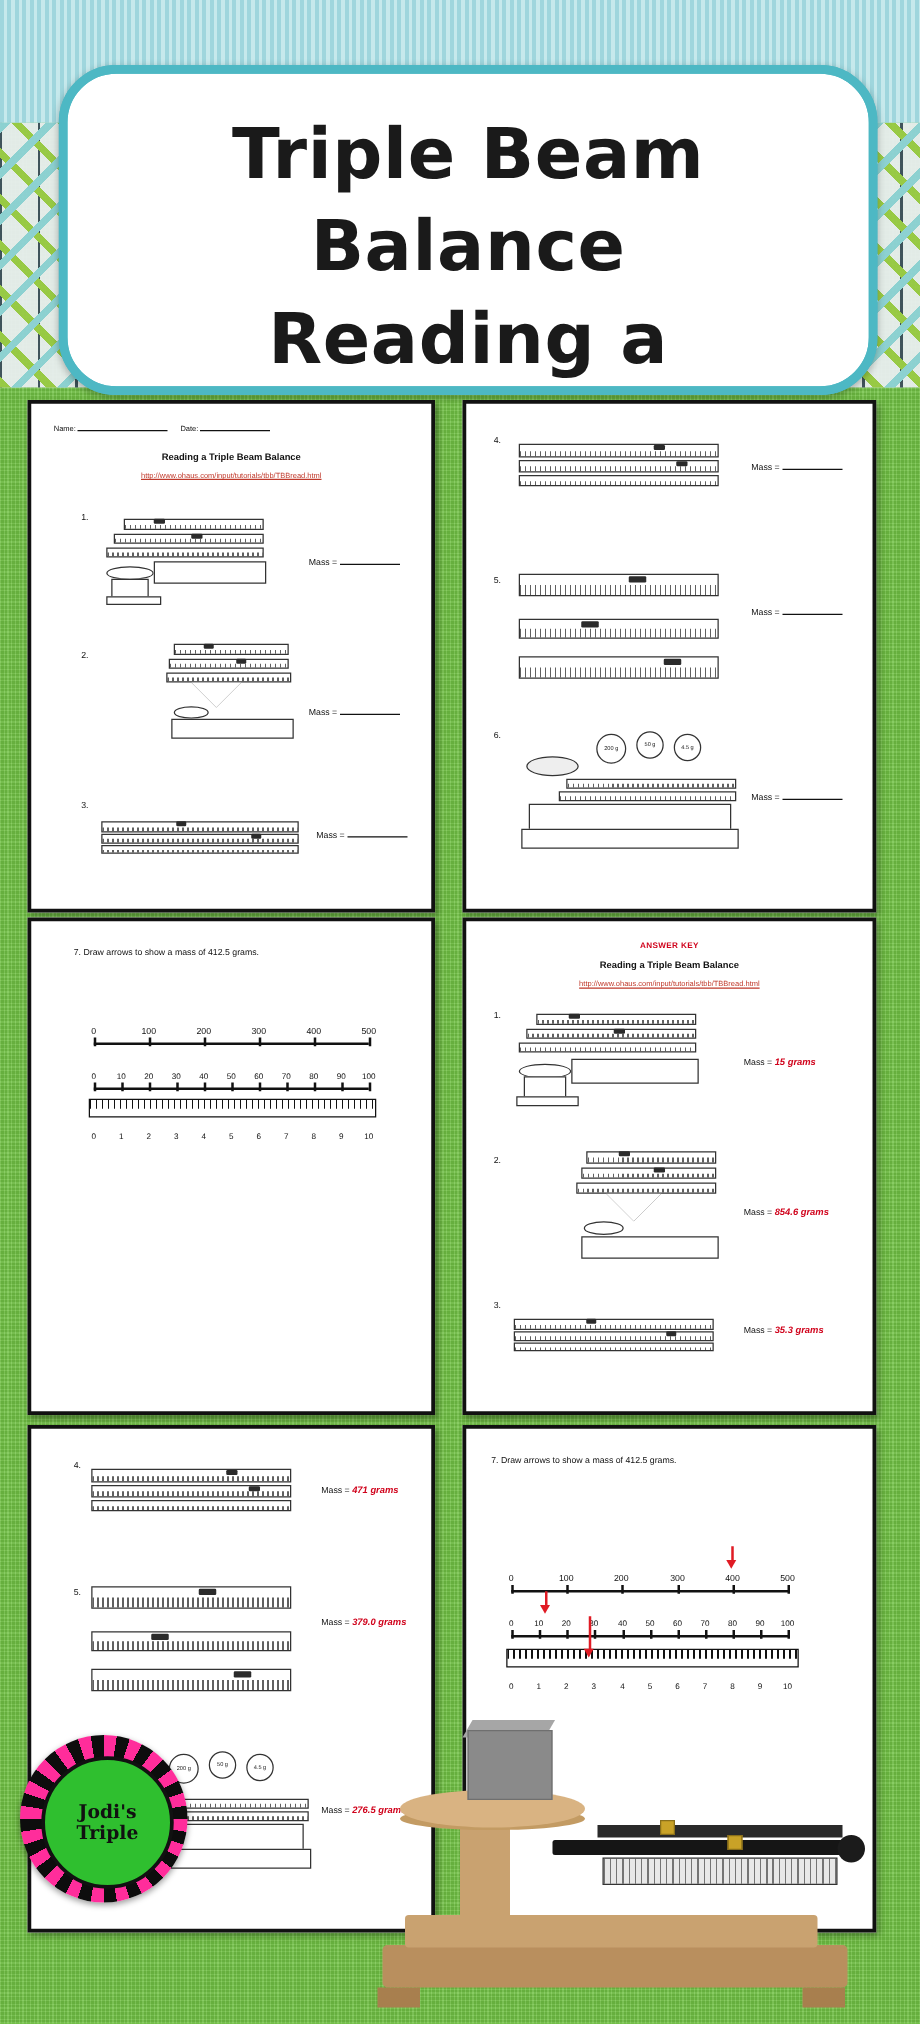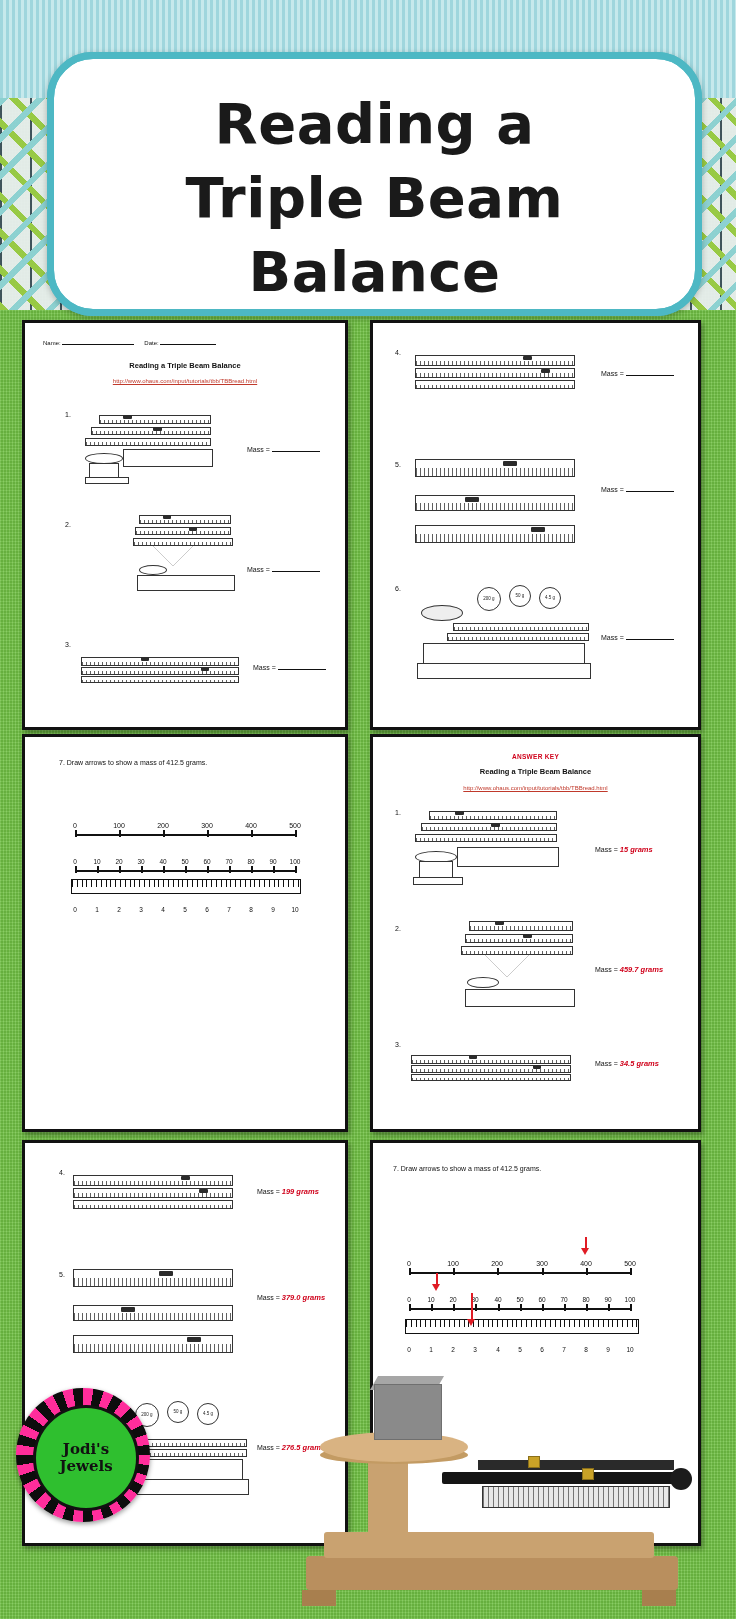--- a/index.html
+++ b/index.html
@@ -148,22 +148,22 @@
 </style>
 </head>
 <body>
 
 <div class="bg-green"></div>
 <div class="bg-top-pattern"></div>
 <div class="bg-top-stripe"></div>
 
 <div class="title-card">
   <div class="title-text">
+    <div>Triple Beam Balance</div>
     <div>Reading a</div>
-    <div>Triple Beam Balance</div>
   </div>
 </div>
 
 <div class="sheet p1">
   <div class="nm-row">
     <span>Name:</span>
     <span class="nm-line"></span>
     &nbsp;&nbsp;&nbsp;&nbsp;
     <span>Date:</span>
     <span class="nm-line2"></span>
@@ -401,40 +401,40 @@
         <div class="beam-ticks"></div>
       </div>
     <div class="rider" style="left:34px;top:2px;width:9px;"></div>
     <div class="rider" style="left:62px;top:15px;width:9px;"></div>
     <div class="pan" style="left:6px;top:58px;width:30px;height:9px;"></div>
     <div class="base" style="left:4px;top:70px;width:108px;height:16px;"></div>
     <div class="tri" style="left:24px;top:36px;border-left-width:22px;border-right-width:22px;border-top-width:22px;"></div>
   </div>
   <div class="mass" style="left:222px;top:228px;">
     <span>Mass =</span>
-    <span class="ans">459.7 grams</span>
+    <span class="ans">854.6 grams</span>
   </div>
 
   <div class="qnum" style="left:22px;top:304px;">3.</div>
   <div class="scaleimg" style="left:38px;top:318px;width:160px;height:26px;">
     <div class="beam" style="left:0;top:0;width:160px;height:9px;">
         <div class="beam-ticks"></div>
       </div>
     <div class="beam" style="left:0;top:10px;width:160px;height:8px;">
         <div class="beam-ticks"></div>
       </div>
     <div class="beam" style="left:0;top:19px;width:160px;height:7px;">
         <div class="beam-ticks"></div>
       </div>
     <div class="rider" style="left:58px;top:0px;width:8px;"></div>
     <div class="rider" style="left:122px;top:10px;width:8px;"></div>
   </div>
   <div class="mass" style="left:222px;top:322px;">
     <span>Mass =</span>
-    <span class="ans">34.5 grams</span>
+    <span class="ans">35.3 grams</span>
   </div>
 </div>
 
 <div class="sheet p5">
 
   <div class="qnum" style="left:34px;top:26px;">4.</div>
   <div class="scaleimg" style="left:48px;top:32px;width:160px;height:40px;">
     <div class="beam" style="left:0;top:0;width:160px;height:11px;">
         <div class="beam-ticks"></div>
       </div>
@@ -442,21 +442,21 @@
         <div class="beam-ticks"></div>
       </div>
     <div class="beam" style="left:0;top:25px;width:160px;height:9px;">
         <div class="beam-ticks"></div>
       </div>
     <div class="rider" style="left:108px;top:1px;width:9px;"></div>
     <div class="rider" style="left:126px;top:14px;width:9px;"></div>
   </div>
   <div class="mass" style="left:232px;top:44px;">
     <span>Mass =</span>
-    <span class="ans">199 grams</span>
+    <span class="ans">471 grams</span>
   </div>
 
   <div class="qnum" style="left:34px;top:128px;">5.</div>
   <div class="scaleimg" style="left:48px;top:126px;width:160px;height:92px;">
     <div class="beam" style="left:0;top:0;width:160px;height:18px;">
         <div class="beam-ticks"></div>
       </div>
     <div class="rider" style="left:86px;top:2px;width:14px;height:5px;"></div>
     <div class="beam" style="left:0;top:36px;width:160px;height:16px;">
         <div class="beam-ticks"></div>
@@ -584,15 +584,15 @@
       <div class="tk"></div>
     </div>
   <div class="ph-rider" style="left:246px;top:96px;"></div>
   <div class="ph-rider" style="left:300px;top:108px;"></div>
   <div class="ph-knob"></div>
 </div>
 
 <div class="logo">
   <div class="logo-inner">
     <div class="logo-txt">Jodi's</div>
-    <div class="logo-txt">Jewels</div>
+    <div class="logo-txt">Triple</div>
   </div>
 </div>
 
 </body></html>

